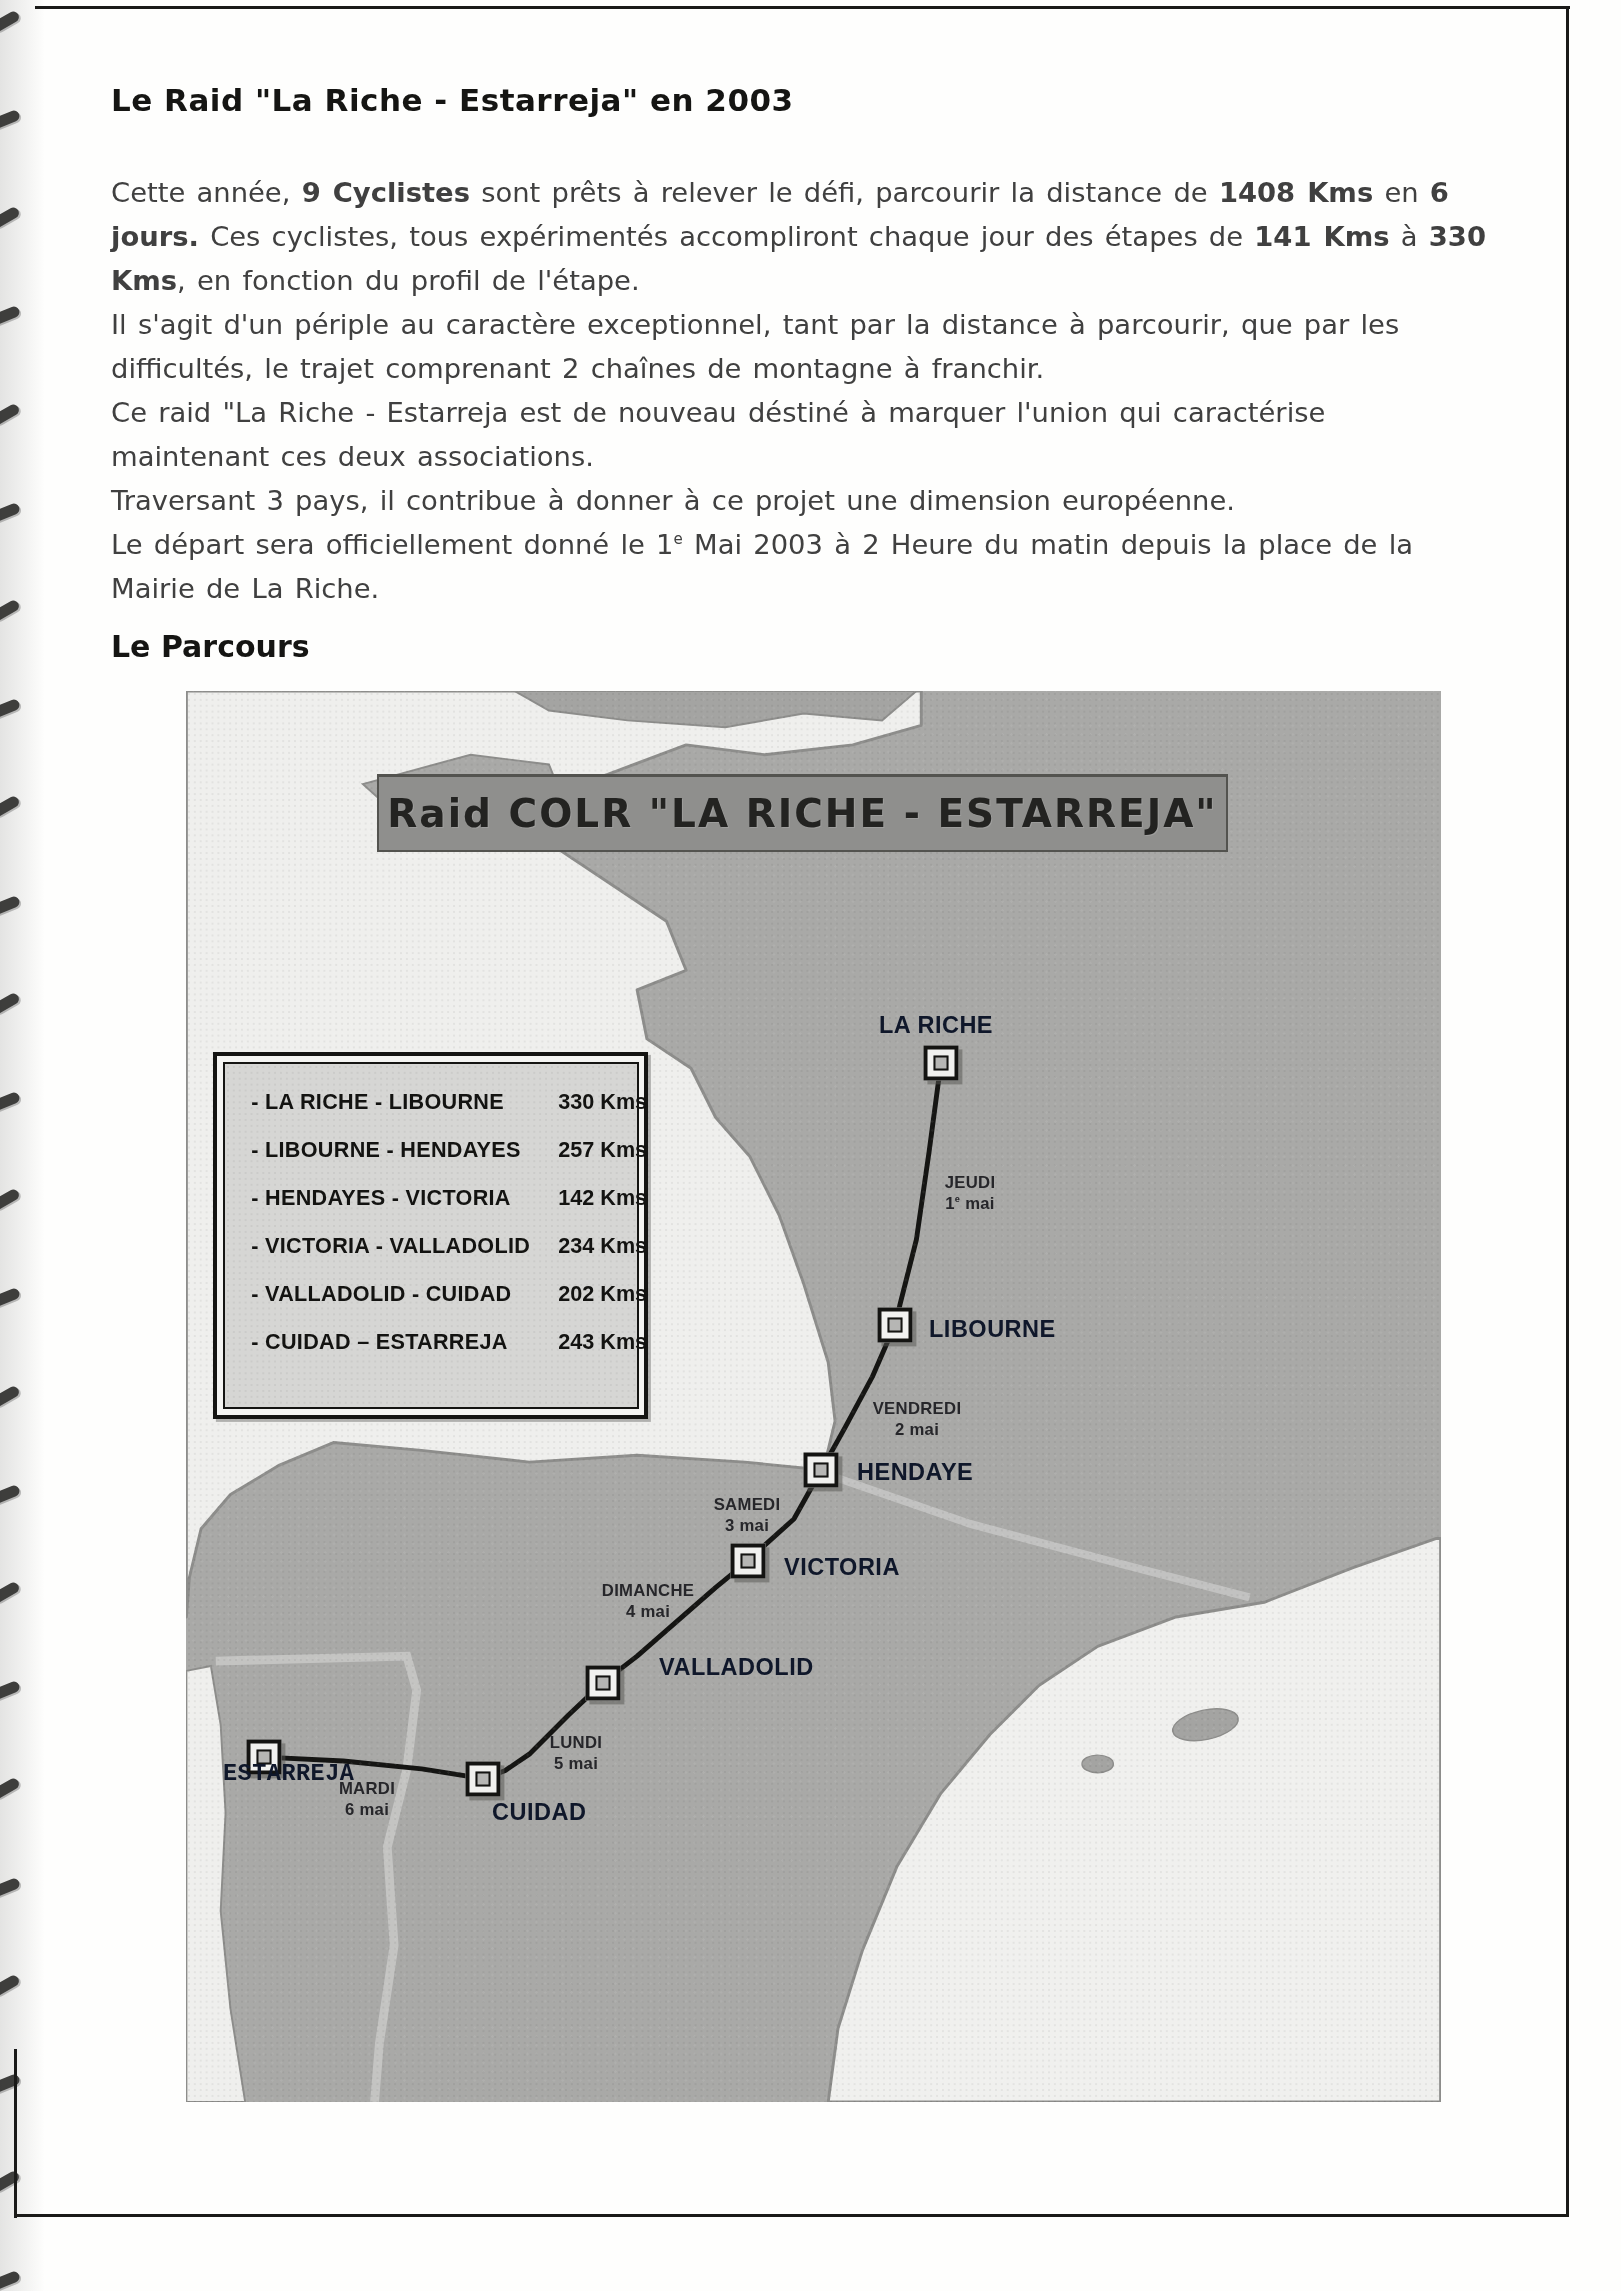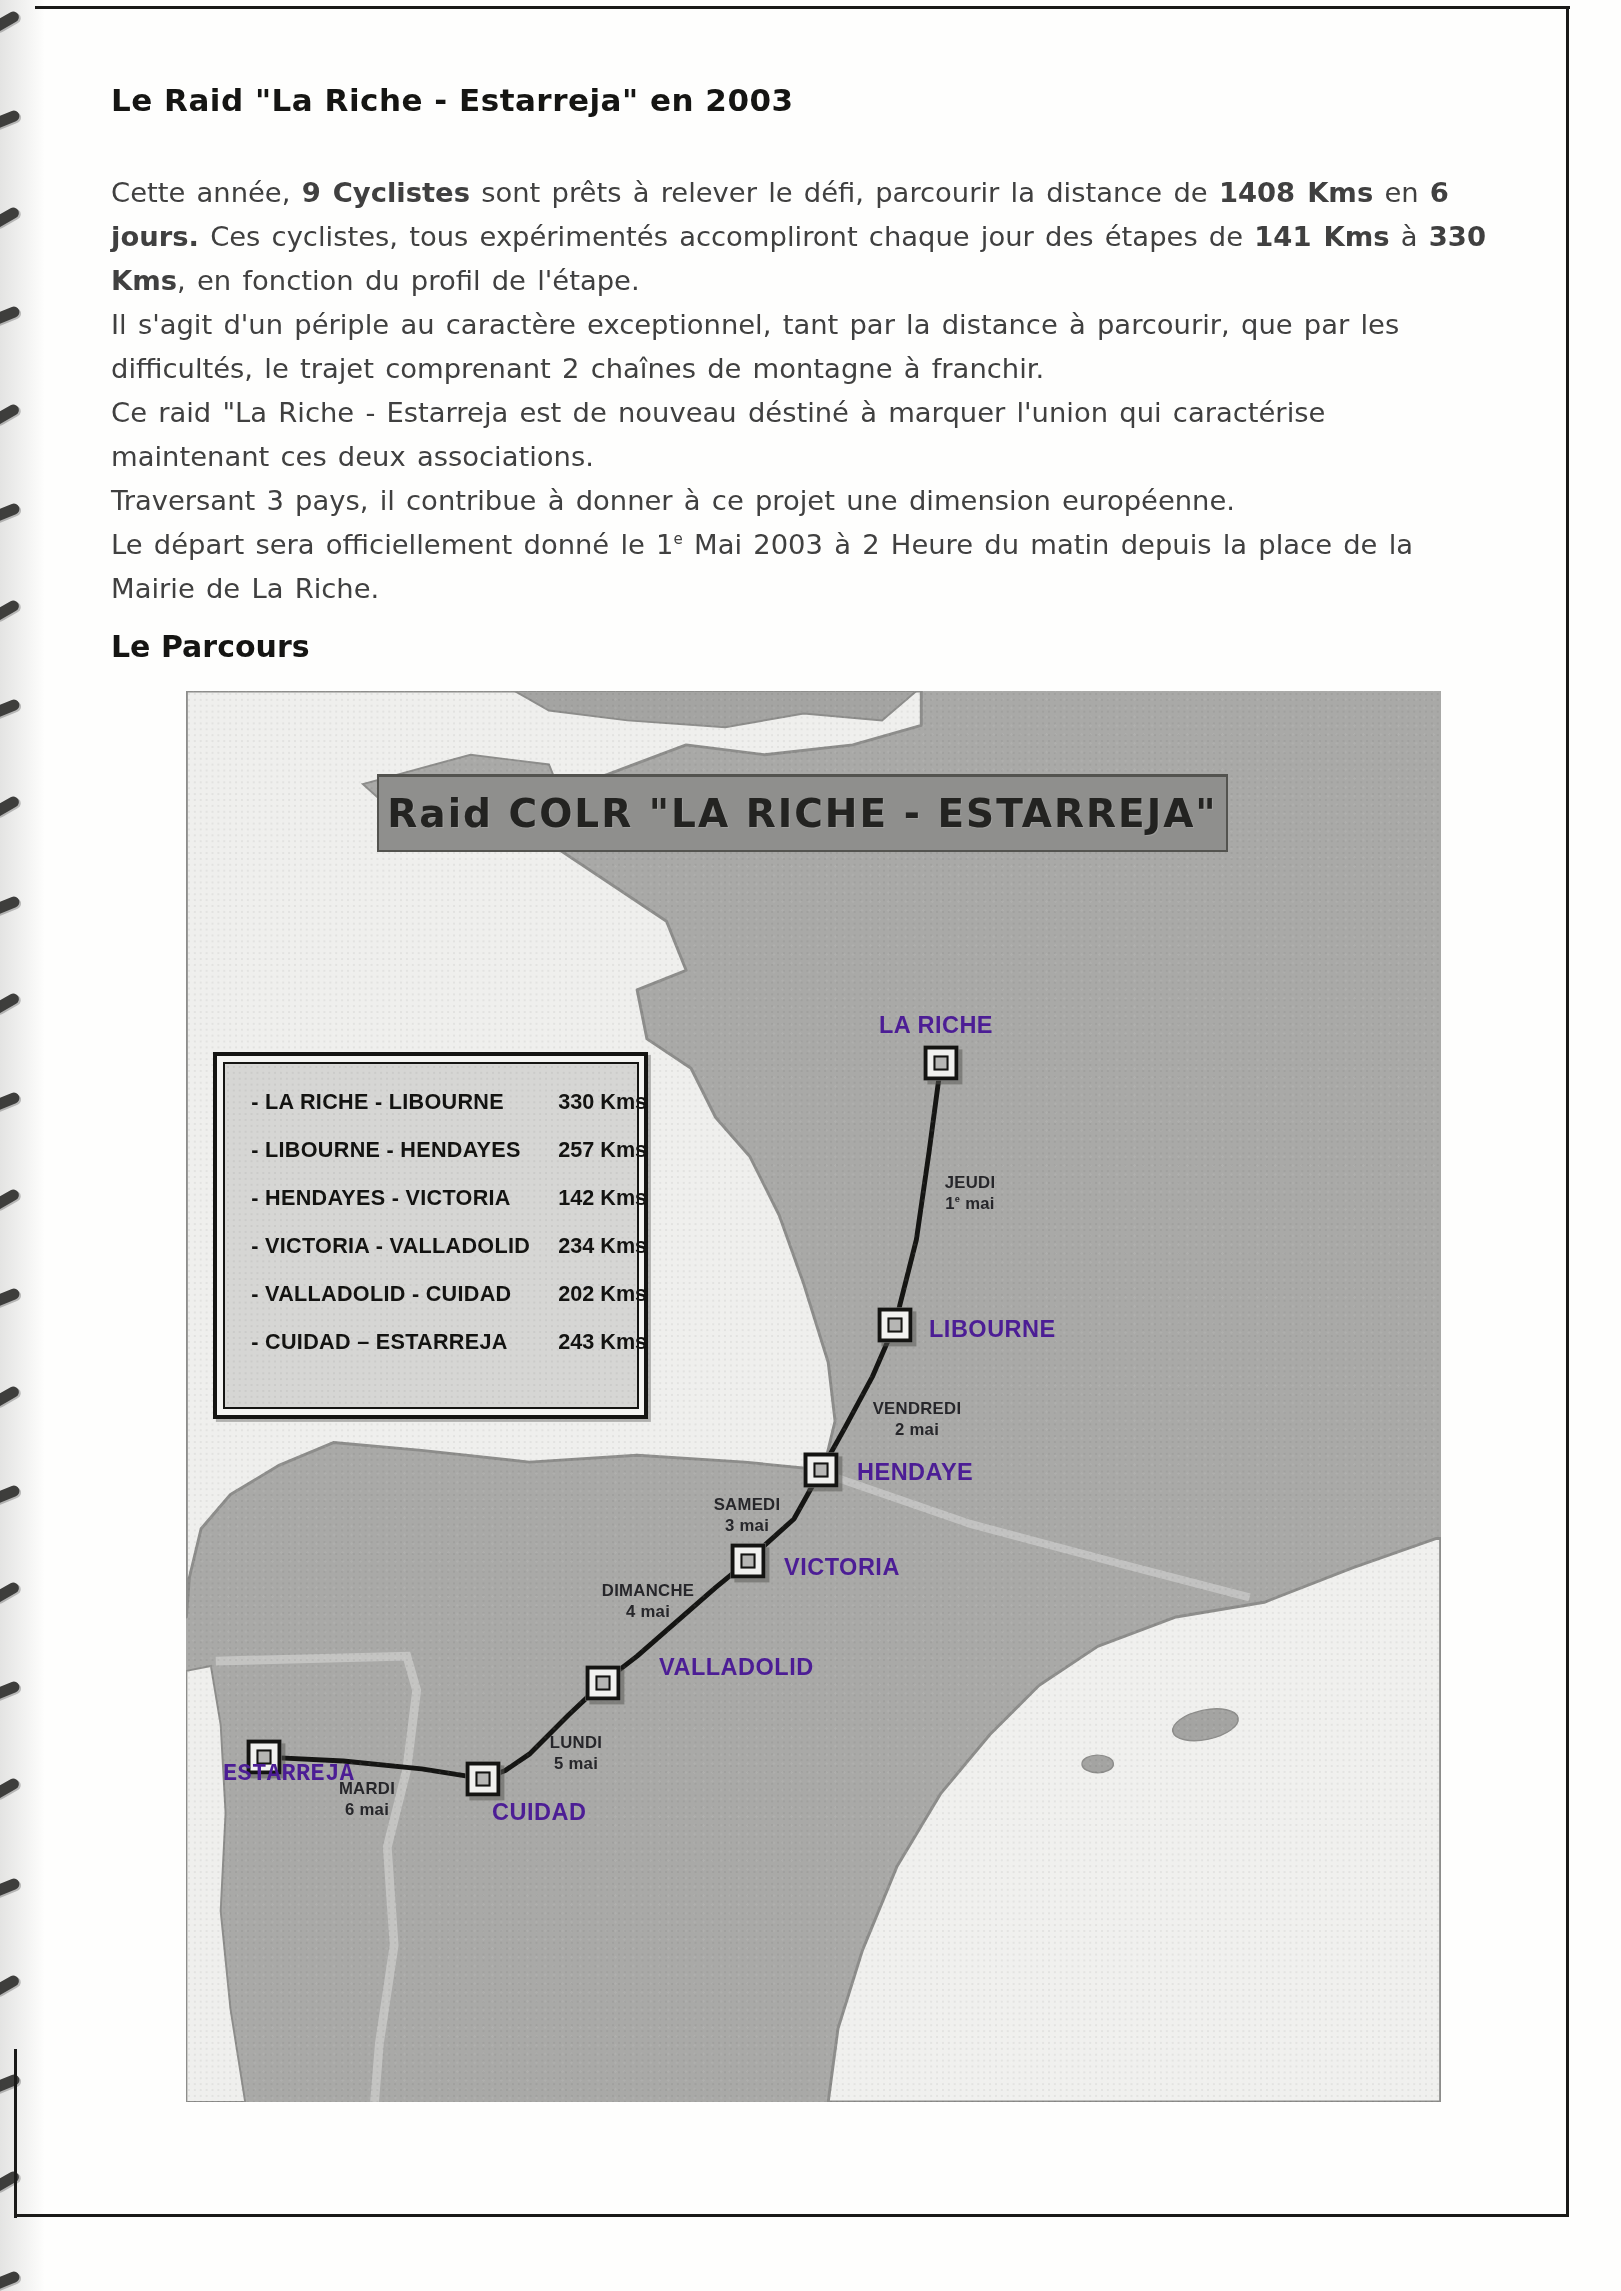--- a/index.html
+++ b/index.html
@@ -58,21 +58,21 @@
   .legend-row .stage { padding-left:26px; letter-spacing:0.3px; white-space:nowrap; }
   .legend-row .dist { position:absolute; left:314px; white-space:nowrap;margin-left:19px; }
 
   .marker { position:absolute; width:35px; height:35px; box-sizing:border-box;
     transform:translate(-50%,-50%); background:#f1f1ef; border:4.9px solid #141412;
     box-shadow:3.9px 3.9px 0 rgba(85,85,82,0.5);
     display:flex; align-items:center; justify-content:center; }
   .marker-inner { width:15.7px; height:15.7px; box-sizing:border-box;
     border:2.9px solid #141412; background:#b6b6b4; }
   .city-label { position:absolute; font-family:"Liberation Sans", sans-serif;
-    font-weight:bold; font-size:23.5px; letter-spacing:0.5px; color:#4c1d95; white-space:nowrap;text-align:center; }
+    font-weight:bold; font-size:23.5px; letter-spacing:0.5px; color:#0f172a; white-space:nowrap;text-align:center; }
   .day-label { position:absolute; transform:translateX(-50%); text-align:center;
     font-family:"Liberation Sans", sans-serif; font-weight:bold; font-size:16.7px;
     line-height:20.6px; letter-spacing:0.3px; color:#26262a; white-space:nowrap; }
 </style>
 </head>
 <body>
 
 <div class="page">
 
   <div class="gutter"></div>

